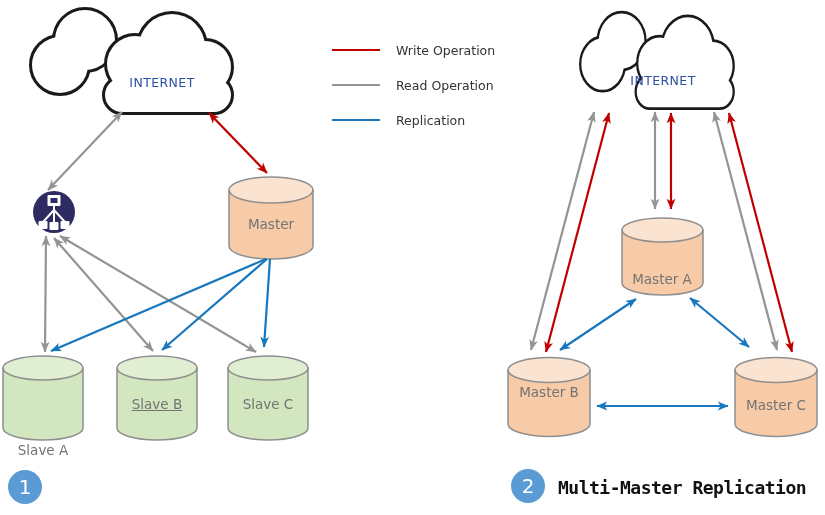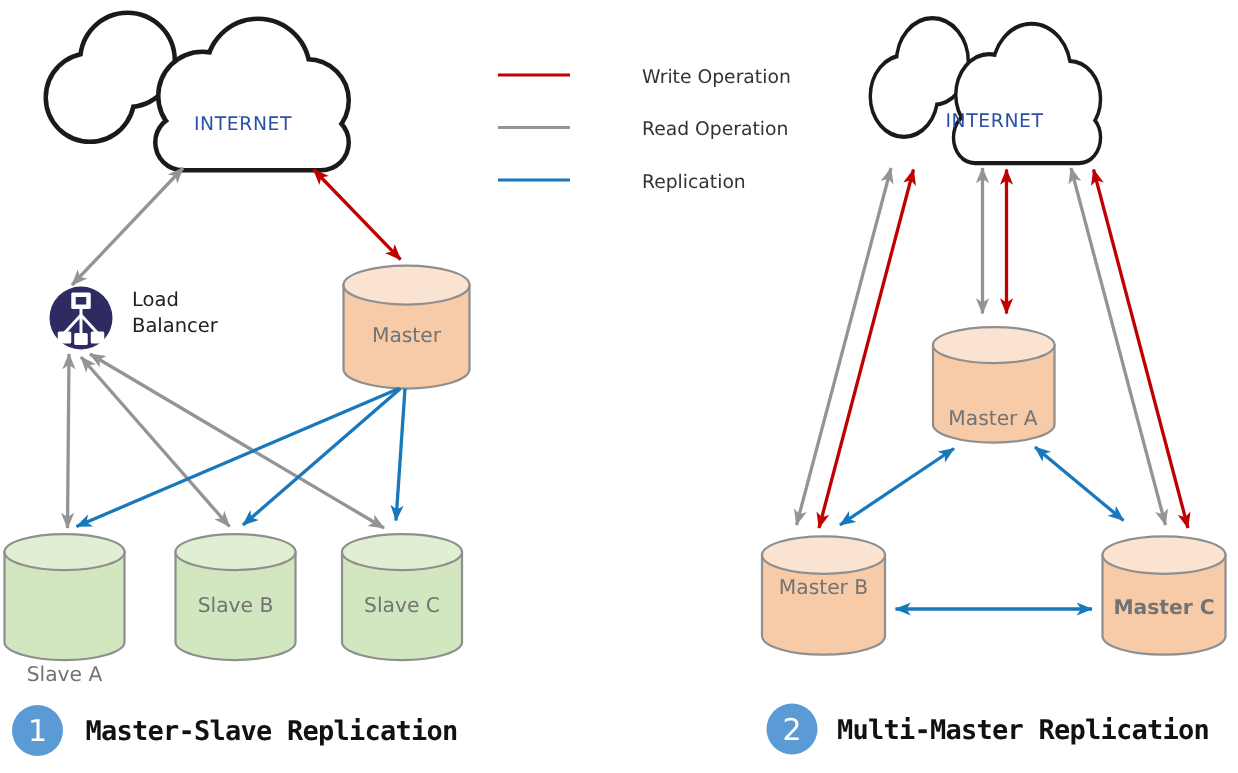--- a/index.html
+++ b/index.html
@@ -23,21 +23,21 @@
   .cyl-g-top{fill:#e0eed2;stroke:#8f8f8f;stroke-width:1.5;}
 
   
   .lbl{position:absolute;transform:translate(-50%,-50%);font-size:13.5px;color:#737373;
        white-space:nowrap;text-align:center;}
   .internet{font-size:12.5px;font-weight:normal;color:#2b50a5;letter-spacing:.4px;}
   .lb-label{position:absolute;left:88px;top:192px;font-size:13px;color:#222;
             line-height:17px;white-space:nowrap;}
 
   
-  .legend-row{position:absolute;left:332px;height:16px;display:flex;align-items:center;gap:32px;}
+  .legend-row{position:absolute;left:332px;height:16px;display:flex;align-items:center;}
   .legend-line{display:inline-block;width:48px;height:2.5px;}
   .legend-line.red{background:#c00000;}
   .legend-line.grey{background:#949494;}
   .legend-line.blue{background:#1878be;}
   .legend-text{margin-left:16px;font-size:12.5px;color:#333;white-space:nowrap;}
 
   
   .badge{position:absolute;width:34px;height:34px;border-radius:50%;background:#5b9bd5;
          color:#fff;display:flex;align-items:center;justify-content:center;
          font-size:20px;font-family:"DejaVu Sans", sans-serif;}
@@ -142,46 +142,41 @@
       <path d="M54,206 L54,222 M54,210 L43,222 M54,210 L65,222" stroke="#fff" stroke-width="2" fill="none"></path>
       <rect x="38.5" y="221" width="9" height="8" rx="1" fill="#fff"></rect>
       <rect x="49.5" y="222" width="9" height="8" rx="1" fill="#fff"></rect>
       <rect x="60.5" y="221" width="9" height="8" rx="1" fill="#fff"></rect>
     </g>
   </svg>
 
   <div class="lbl internet" style="left:162px;top:82px;">INTERNET</div>
   <div class="lbl internet" style="left:663px;top:80px;">INTERNET</div>
 
-  <div class="lb-label">
-    <div>Load</div>
-    <div>Balancer</div>
-  </div>
 
   <div class="lbl" style="left:271px;top:224px;">Master</div>
   <div class="lbl" style="left:43px;top:404px;margin-top:46px;">Slave A</div>
-  <div class="lbl" style="left:157px;top:404px;">Slave B</div>
+  <div class="lbl" style="left:157px;top:404px;text-decoration:underline;">Slave B</div>
   <div class="lbl" style="left:268px;top:404px;">Slave C</div>
 
   <div class="lbl" style="left:662px;top:279px;">Master A</div>
   <div class="lbl" style="left:549px;top:392px;">Master B</div>
-  <div class="lbl" style="left:776px;top:405px;font-weight:bold;">Master C</div>
+  <div class="lbl" style="left:776px;top:405px;">Master C</div>
 
   <div class="legend-row" style="top:42px;">
     <span class="legend-line red"></span>
     <span class="legend-text">Write Operation</span>
   </div>
   <div class="legend-row" style="top:77px;">
     <span class="legend-line grey"></span>
     <span class="legend-text">Read Operation</span>
   </div>
   <div class="legend-row" style="top:112px;">
     <span class="legend-line blue"></span>
     <span class="legend-text">Replication</span>
   </div>
 
   <div class="badge" style="left:8px;top:470px;">1</div>
-  <div class="cap-title" style="left:57px;top:488px;">Master-Slave Replication</div>
 
   <div class="badge" style="left:511px;top:469px;">2</div>
   <div class="cap-title" style="left:558px;top:487px;">Multi-Master Replication</div>
 
 </div>
 
 </body></html>

